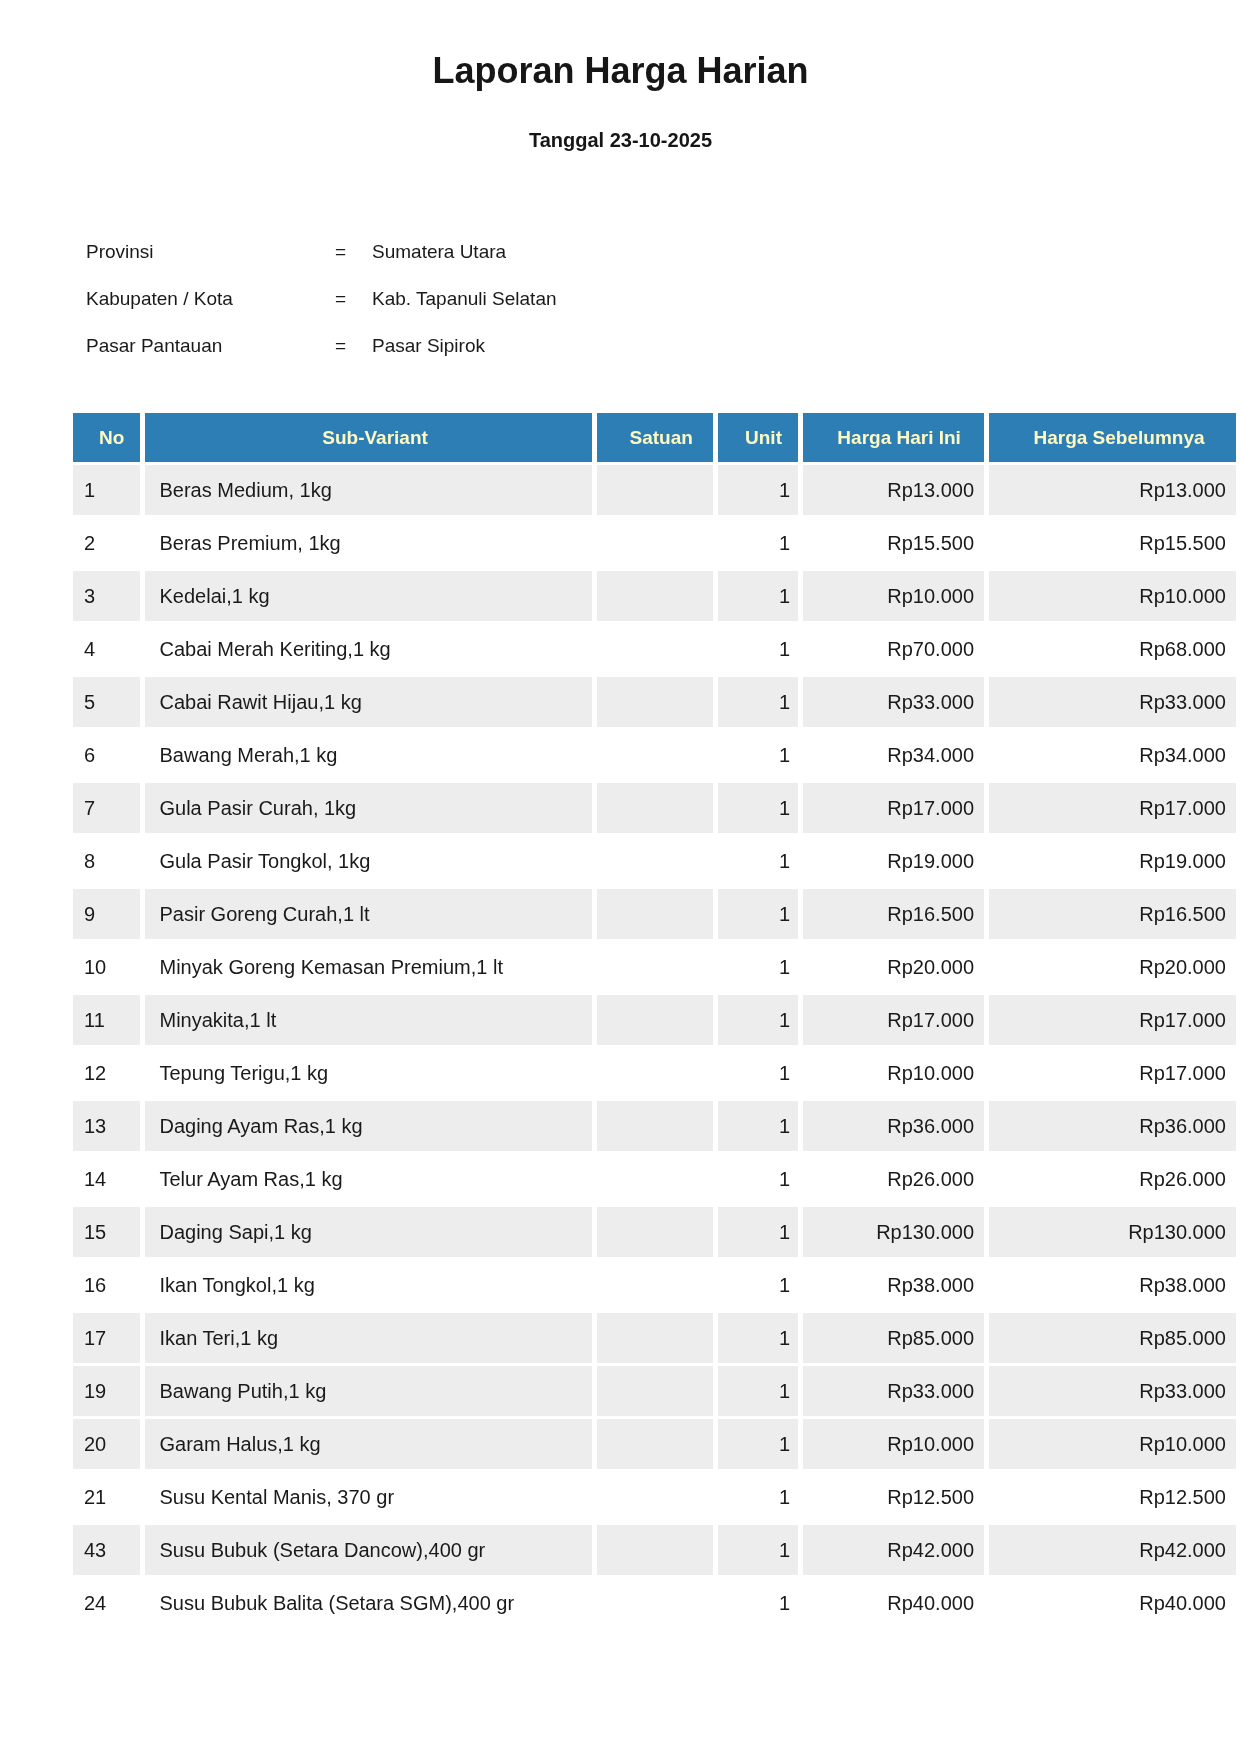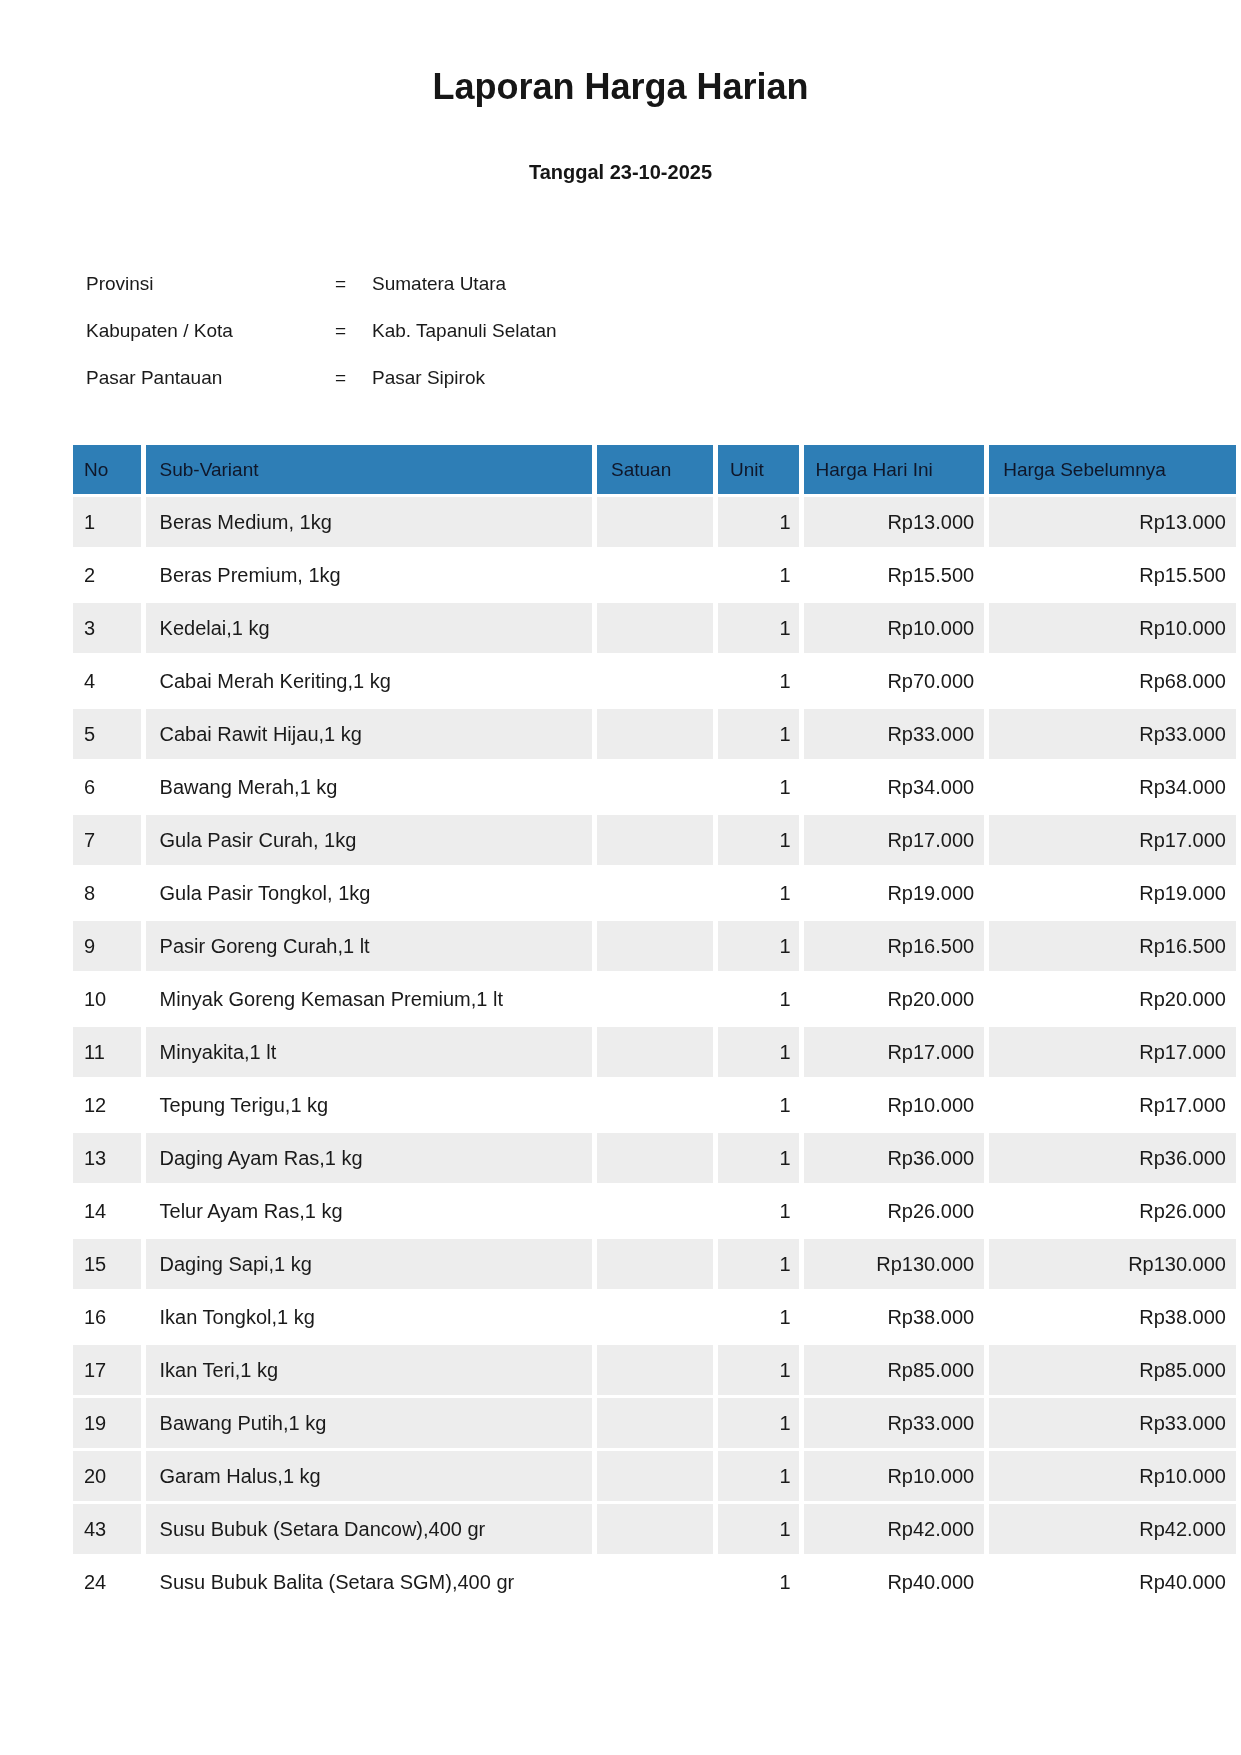--- a/index.html
+++ b/index.html
@@ -11,21 +11,21 @@
   }
   .page {
     position: relative;
     width: 1241px;
     height: 1755px;
     margin: 0 auto;
     background: #ffffff;
     overflow: hidden;
   }
   .report-title {
-    margin: 16px;
+    margin: 0;
     padding-top: 50px;
     text-align: center;
     font-size: 36px;
     font-weight: bold;
     letter-spacing: 0px;
     color: #161616;
   }
   .report-date {
     margin: 0;
     padding-top: 37px;
@@ -62,24 +62,24 @@
   .col-no    { width: 57px;  }
   .col-sub   { width: 435px; }
   .col-sat   { width: 103px; }
   .col-unit  { width: 69px;  }
   .col-hhi   { width: 170px; }
   .col-hs    { width: 235px; }
 
   thead th {
     height: 47px;
     background: #2e7eb6;
-    color: #0f172a;
+    color: #fef9c3;
     font-size: 19px;
-    font-weight: normal;
-    text-align: left;
+    font-weight: bold;
+    text-align: center;
     vertical-align: middle;
   }
   thead th.col-no  { padding-left: 11px; }
   thead th.col-sub { padding-left: 14px; }
   thead th.col-sat { padding-left: 14px; }
   thead th.col-unit{ padding-left: 12px; }
   thead th.col-hhi { padding-left: 12px; }
   thead th.col-hs  { padding-left: 14px; margin-left: 36px; }
 
   tbody td {
@@ -282,20 +282,28 @@
           <td class="col-hs">Rp33.000</td>
         </tr>
         <tr class="shaded">
           <td class="col-no">20</td>
           <td class="col-sub">Garam Halus,1 kg</td>
           <td class="col-sat"></td>
           <td class="col-unit">1</td>
           <td class="col-hhi">Rp10.000</td>
           <td class="col-hs">Rp10.000</td>
         </tr>
+        <tr class="">
+          <td class="col-no">21</td>
+          <td class="col-sub">Susu Kental Manis, 370 gr</td>
+          <td class="col-sat"></td>
+          <td class="col-unit">1</td>
+          <td class="col-hhi">Rp12.500</td>
+          <td class="col-hs">Rp12.500</td>
+        </tr>
         <tr class="shaded">
           <td class="col-no">43</td>
           <td class="col-sub">Susu Bubuk (Setara Dancow),400 gr</td>
           <td class="col-sat"></td>
           <td class="col-unit">1</td>
           <td class="col-hhi">Rp42.000</td>
           <td class="col-hs">Rp42.000</td>
         </tr>
         <tr class="">
           <td class="col-no">24</td>

